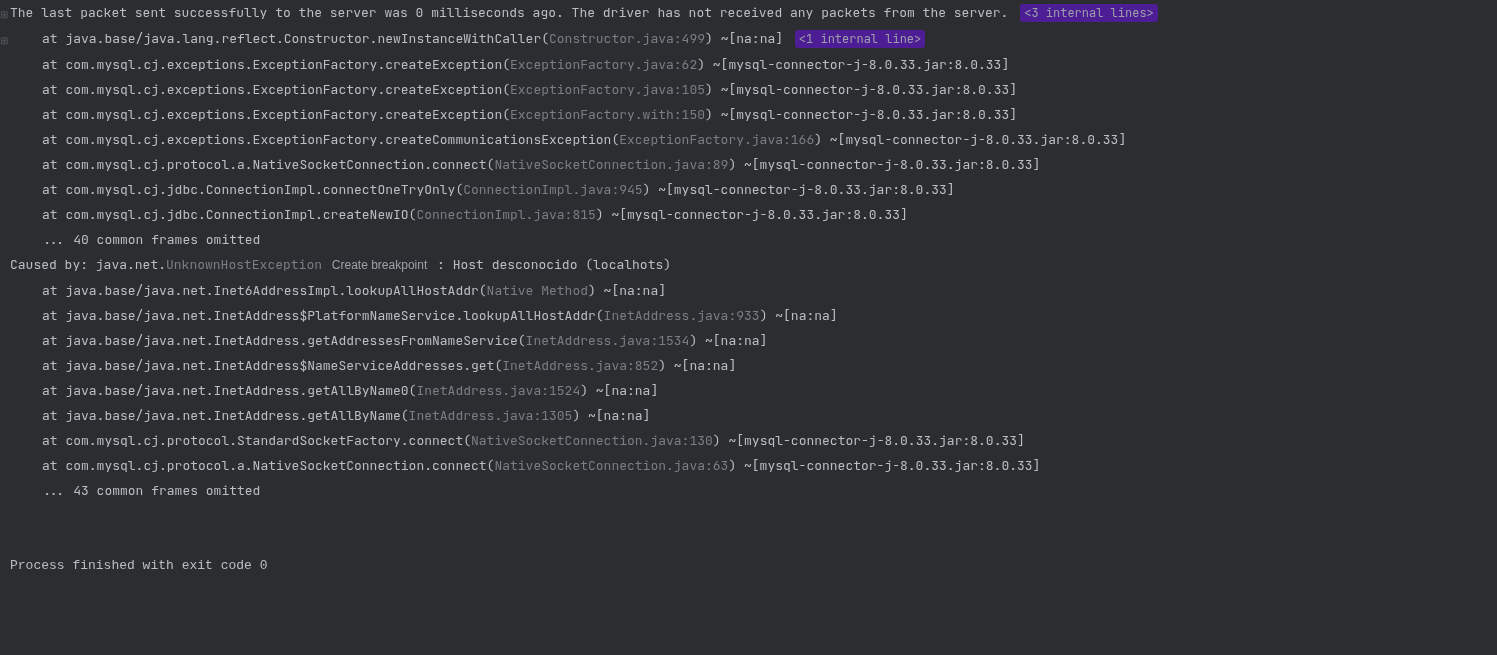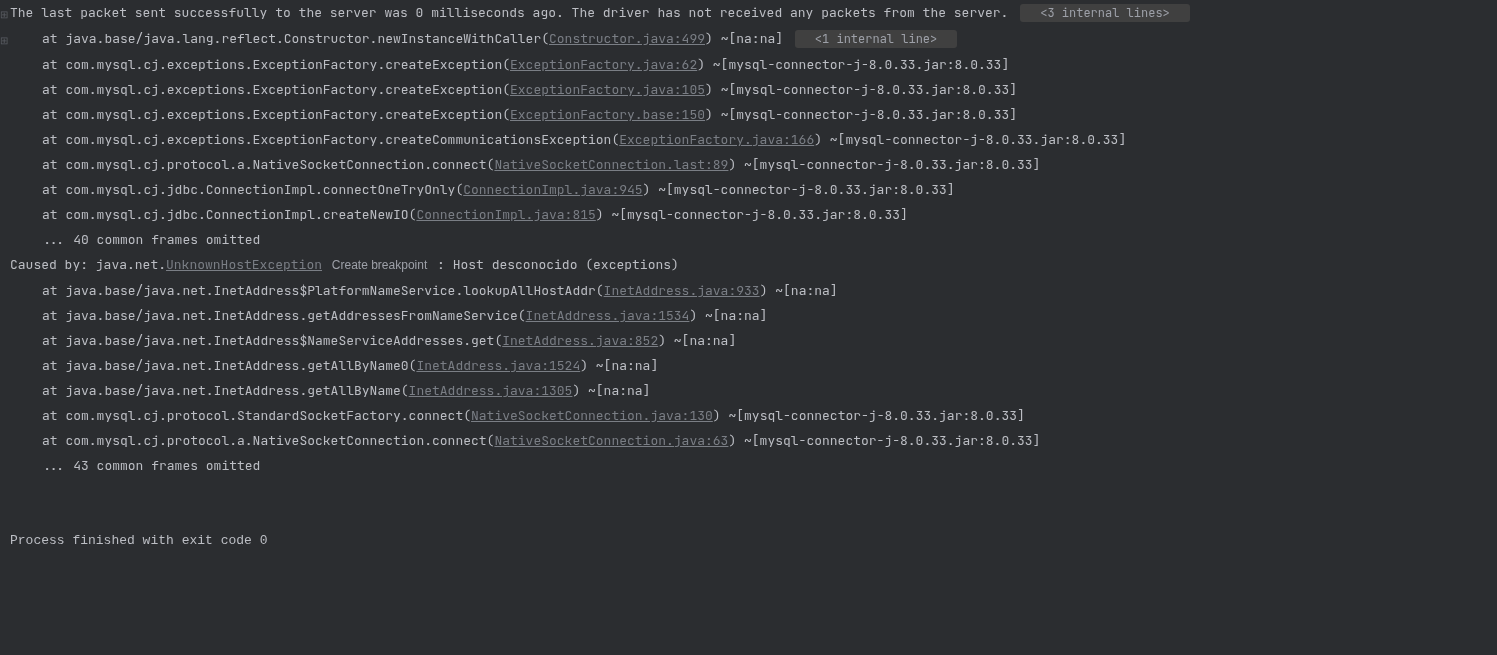--- a/index.html
+++ b/index.html
@@ -31,27 +31,26 @@
       cursor: pointer;
       position: relative;
       top: 1px;
     }
     .content {
       flex: 1;
     }
     .indent1 { padding-left: 32px; }
     .link {
       color: #7a7e85;
-      text-decoration: underline;
       cursor: pointer;
     }
     .badge {
-      background-color: #404040;
+      background-color: #4c1d95;
       color: #9da0a8;
-      padding: 1px 20px;
+      padding: 1px 4px;
       border-radius: 3px;
       font-size: 12px;
       margin-left: 4px;
     }
     .breakpoint-btn {
       color: #9da0a8;
       font-family: -apple-system, 'Segoe UI', sans-serif;
       font-size: 12px;
       cursor: pointer;
       margin: 12px 2px;
@@ -77,45 +76,49 @@
       <div class="line">
         <span class="gutter"></span>
         <span class="content indent1"><span>at com.mysql.cj.exceptions.ExceptionFactory.createException(</span><span class="link">ExceptionFactory.java:62</span><span>) ~[mysql-connector-j-8.0.33.jar:8.0.33]</span></span>
       </div>
       <div class="line">
         <span class="gutter"></span>
         <span class="content indent1"><span>at com.mysql.cj.exceptions.ExceptionFactory.createException(</span><span class="link">ExceptionFactory.java:105</span><span>) ~[mysql-connector-j-8.0.33.jar:8.0.33]</span></span>
       </div>
       <div class="line">
         <span class="gutter"></span>
-        <span class="content indent1"><span>at com.mysql.cj.exceptions.ExceptionFactory.createException(</span><span class="link">ExceptionFactory.base:150</span><span>) ~[mysql-connector-j-8.0.33.jar:8.0.33]</span></span>
+        <span class="content indent1"><span>at com.mysql.cj.exceptions.ExceptionFactory.createException(</span><span class="link">ExceptionFactory.with:150</span><span>) ~[mysql-connector-j-8.0.33.jar:8.0.33]</span></span>
       </div>
       <div class="line">
         <span class="gutter"></span>
         <span class="content indent1"><span>at com.mysql.cj.exceptions.ExceptionFactory.createCommunicationsException(</span><span class="link">ExceptionFactory.java:166</span><span>) ~[mysql-connector-j-8.0.33.jar:8.0.33]</span></span>
       </div>
       <div class="line">
         <span class="gutter"></span>
-        <span class="content indent1"><span>at com.mysql.cj.protocol.a.NativeSocketConnection.connect(</span><span class="link">NativeSocketConnection.last:89</span><span>) ~[mysql-connector-j-8.0.33.jar:8.0.33]</span></span>
+        <span class="content indent1"><span>at com.mysql.cj.protocol.a.NativeSocketConnection.connect(</span><span class="link">NativeSocketConnection.java:89</span><span>) ~[mysql-connector-j-8.0.33.jar:8.0.33]</span></span>
       </div>
       <div class="line">
         <span class="gutter"></span>
         <span class="content indent1"><span>at com.mysql.cj.jdbc.ConnectionImpl.connectOneTryOnly(</span><span class="link">ConnectionImpl.java:945</span><span>) ~[mysql-connector-j-8.0.33.jar:8.0.33]</span></span>
       </div>
       <div class="line">
         <span class="gutter"></span>
         <span class="content indent1"><span>at com.mysql.cj.jdbc.ConnectionImpl.createNewIO(</span><span class="link">ConnectionImpl.java:815</span><span>) ~[mysql-connector-j-8.0.33.jar:8.0.33]</span></span>
       </div>
       <div class="line">
         <span class="gutter"></span>
         <span class="content indent1"><span>... 40 common frames omitted</span></span>
       </div>
       <div class="line">
         <span class="gutter"></span>
-        <span class="content"><span>Caused by: java.net.</span><span class="link">UnknownHostException</span> <span class="breakpoint-btn">Create breakpoint</span> <span>: Host desconocido (exceptions)</span></span>
+        <span class="content"><span>Caused by: java.net.</span><span class="link">UnknownHostException</span> <span class="breakpoint-btn">Create breakpoint</span> <span>: Host desconocido (localhots)</span></span>
+      </div>
+      <div class="line">
+        <span class="gutter"></span>
+        <span class="content indent1"><span>at java.base/java.net.Inet6AddressImpl.lookupAllHostAddr(</span><span class="link">Native Method</span><span>) ~[na:na]</span></span>
       </div>
       <div class="line">
         <span class="gutter"></span>
         <span class="content indent1"><span>at java.base/java.net.InetAddress$PlatformNameService.lookupAllHostAddr(</span><span class="link">InetAddress.java:933</span><span>) ~[na:na]</span></span>
       </div>
       <div class="line">
         <span class="gutter"></span>
         <span class="content indent1"><span>at java.base/java.net.InetAddress.getAddressesFromNameService(</span><span class="link">InetAddress.java:1534</span><span>) ~[na:na]</span></span>
       </div>
       <div class="line">

